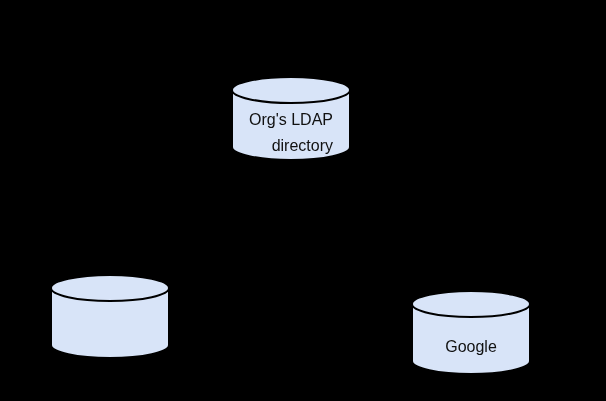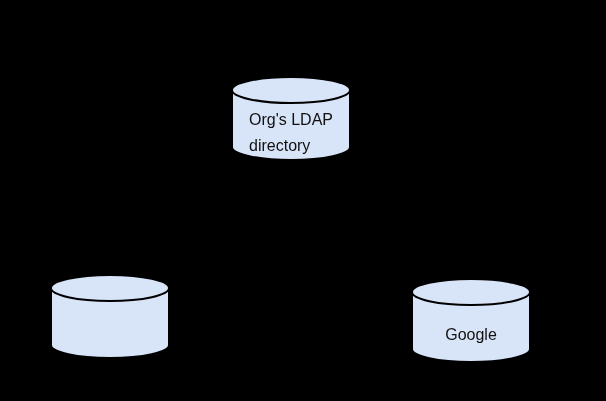--- a/index.html
+++ b/index.html
@@ -34,29 +34,29 @@
   }
   .cyl-label {
     position: absolute;
     left: 0;
     right: 0;
     top: 27px;
     bottom: 0;
     display: flex;
     align-items: center;
     justify-content: center;
-    text-align: left;
+    text-align: right;
     white-space: pre-line;
     font-size: 16px;
     line-height: 26px;
     color: #111111;
   }
   .node-ldap   { left: 230px; top: 76px;  }
   .node-emm    { left: 49px;  top: 274px; }
-  .node-google { left: 410px; top: 278px; }
+  .node-google { left: 410px; top: 290px; }
 </style>
 </head>
 <body>
 
 <div class="canvas">
 
   <div class="cylinder node-ldap">
     <svg width="122" height="86" viewBox="0 0 122 86">
       <path class="shape" d="M2 14 L2 71 A59 13 0 0 0 120 71 L120 14" fill="#d8e4f8" stroke="#000000"></path>
       <ellipse class="shape" cx="61" cy="14" rx="59" ry="13" fill="#d8e4f8" stroke="#000000"></ellipse>

